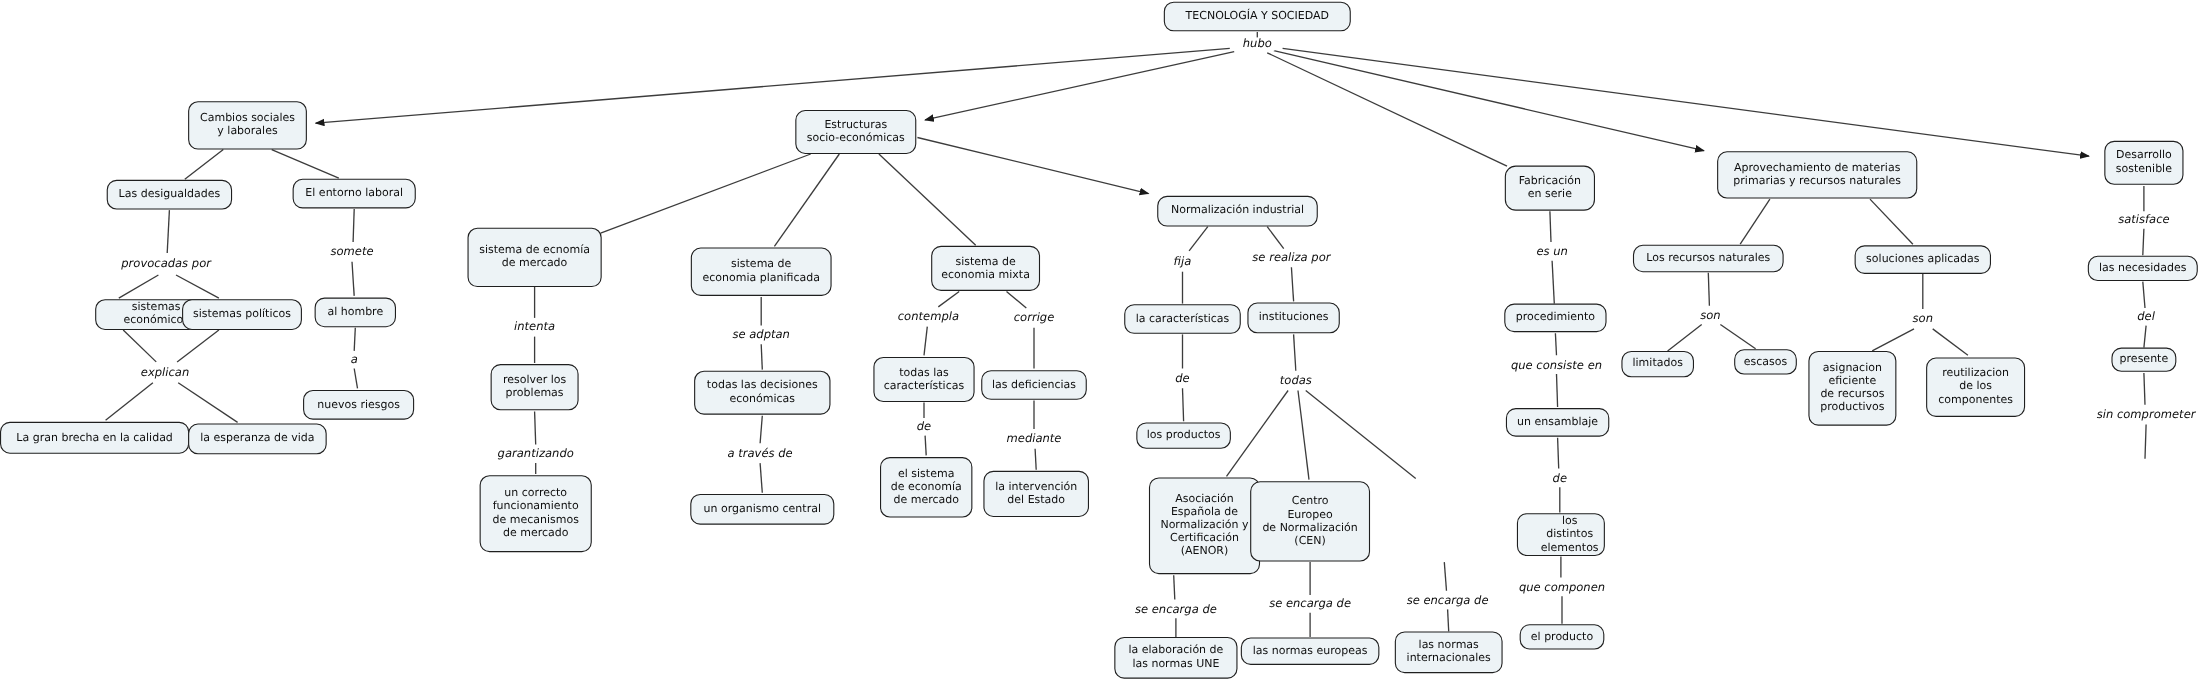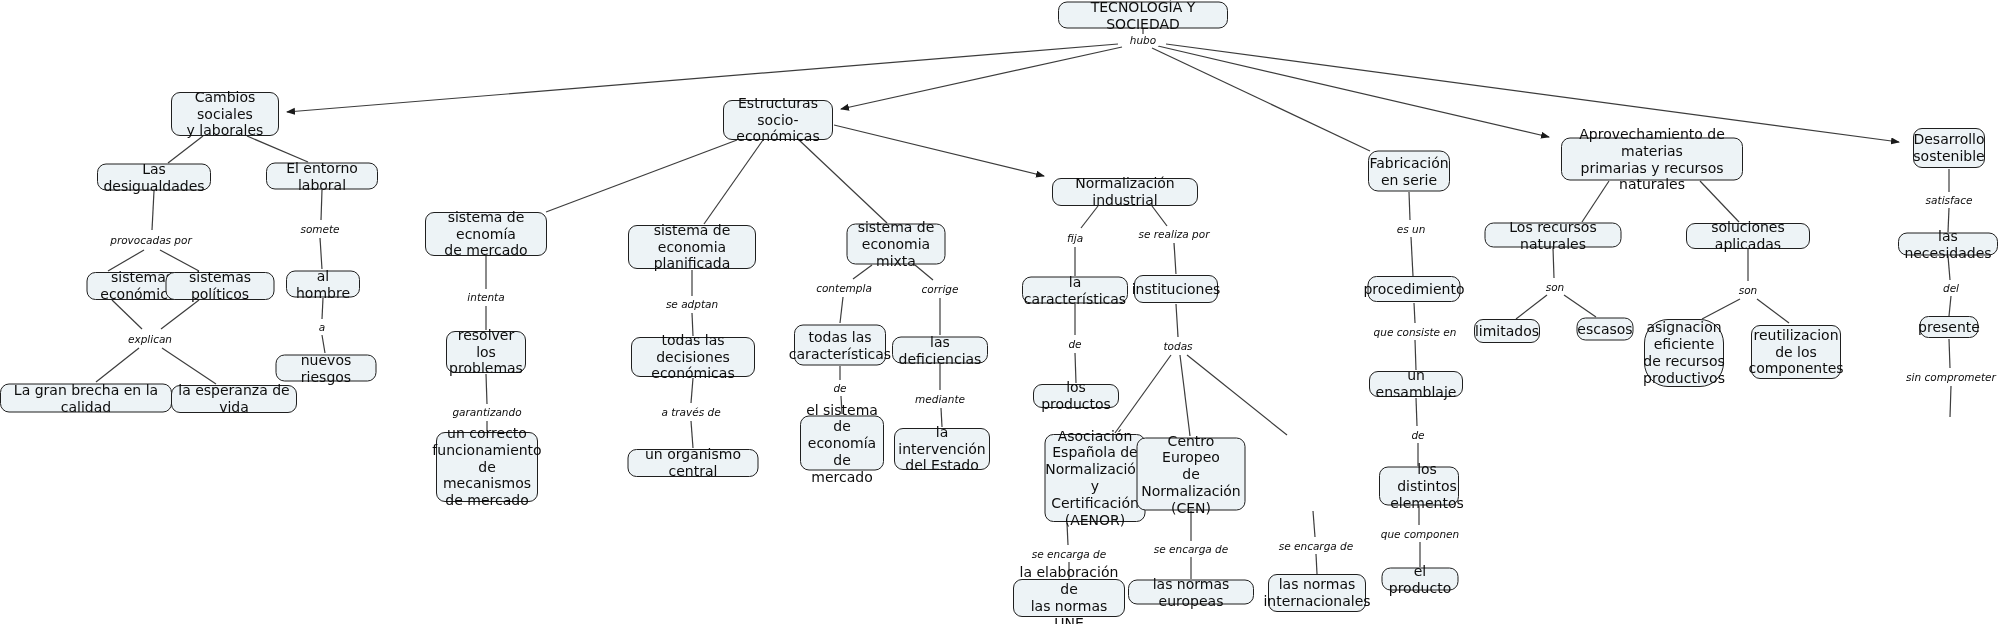--- a/index.html
+++ b/index.html
@@ -7,21 +7,21 @@
        font-family:"DejaVu Sans","Liberation Sans",sans-serif;}
   #stage{position:relative;width:2001px;height:624px;background:var(--bg,#ffffff);}
   #edge-layer{position:absolute;left:0;top:0;width:2001px;height:624px;}
   #edge-layer line{stroke:var(--line,#3c3c3c);stroke-width:1.2;}
   .node{
     position:absolute;transform:translate(-50%,-50%);
     background:var(--node-fill,#edf3f6);
     border:1.2px solid var(--node-border,#1f1f1f);
     border-radius:9px;
     display:flex;align-items:center;justify-content:center;
-    text-align:center;font-size:14px;line-height:1.2;color:#0d0d0d;
+    text-align:center;font-size:10px;line-height:1.2;color:#0d0d0d;
     white-space:pre-line;box-sizing:border-box;padding:2px 4px;
   }
   .link-label{
     position:absolute;transform:translate(-50%,-50%);
     font-style:italic;font-size:10.5px;color:#0d0d0d;
     background:var(--bg,#ffffff);padding:0 3px;white-space:nowrap;
   }
 </style>
 </head>
 <body>
@@ -118,21 +118,21 @@
     <div class="node" style="left: 154px; top: 177px; width: 114px; height: 27px;">Las desigualdades</div>
     <div class="node" style="left: 322px; top: 176px; width: 112px; height: 27px;">El entorno laboral</div>
     <div class="node" style="left: 96px; top: 286px; width: 111px; height: 28px; margin-left: 46px;">sistemas económicos</div>
     <div class="node" style="left: 220px; top: 286px; width: 109px; height: 28px;">sistemas políticos</div>
     <div class="node" style="left: 86px; top: 398px; width: 172px; height: 29px;">La gran brecha en la calidad</div>
     <div class="node" style="left: 234px; top: 399px; width: 126px; height: 28px;">la esperanza de vida</div>
     <div class="node" style="left: 323px; top: 284px; width: 74px; height: 27px;">al hombre</div>
     <div class="node" style="left: 326px; top: 368px; width: 101px; height: 27px;">nuevos riesgos</div>
     <div class="node" style="left: 778px; top: 120px; width: 110px; height: 40px;">Estructuras
 socio-económicas</div>
-    <div class="node" style="left: 486px; top: 234px; width: 122px; height: 44px;">sistema de ecnomía
+    <div class="node" style="left: 486px; top: 234px; width: 122px; height: 54px;">sistema de ecnomía
 de mercado</div>
     <div class="node" style="left: 486px; top: 352px; width: 80px; height: 42px;">resolver los
 problemas</div>
     <div class="node" style="left: 487px; top: 467px; width: 102px; height: 70px;">un correcto
 funcionamiento
 de mecanismos
 de mercado</div>
     <div class="node" style="left: 692px; top: 247px; width: 128px; height: 44px;">sistema de
 economia planificada</div>
     <div class="node" style="left: 693px; top: 357px; width: 124px; height: 40px;">todas las decisiones
@@ -172,21 +172,21 @@
     <div class="node" style="left: 1416px; top: 384px; width: 94px; height: 26px;">un ensamblaje</div>
     <div class="node" style="left: 1419px; top: 486px; width: 80px; height: 39px; padding-left: 20px;">los distintos
 elementos</div>
     <div class="node" style="left: 1420px; top: 579px; width: 77px; height: 23px;">el producto</div>
     <div class="node" style="left: 1652px; top: 159px; width: 182px; height: 43px;">Aprovechamiento de materias
 primarias y recursos naturales</div>
     <div class="node" style="left: 1553px; top: 235px; width: 137px; height: 25px;">Los recursos naturales</div>
     <div class="node" style="left: 1748px; top: 236px; width: 124px; height: 26px;">soluciones aplicadas</div>
     <div class="node" style="left: 1507px; top: 331px; width: 66px; height: 24px;">limitados</div>
     <div class="node" style="left: 1605px; top: 329px; width: 57px; height: 23px;">escasos</div>
-    <div class="node" style="left: 1684px; top: 353px; width: 80px; height: 68px; border-radius: 24px;">asignacion
+    <div class="node" style="left: 1684px; top: 353px; width: 80px; height: 68px;">asignacion
 eficiente
 de recursos
 productivos</div>
     <div class="node" style="left: 1796px; top: 352px; width: 90px; height: 54px;">reutilizacion
 de los
 componentes</div>
     <div class="node" style="left: 1949px; top: 148px; width: 72px; height: 40px;">Desarrollo
 sostenible</div>
     <div class="node" style="left: 1948px; top: 244px; width: 100px; height: 23px;">las necesidades</div>
     <div class="node" style="left: 1949px; top: 327px; width: 59px; height: 22px;">presente</div>

